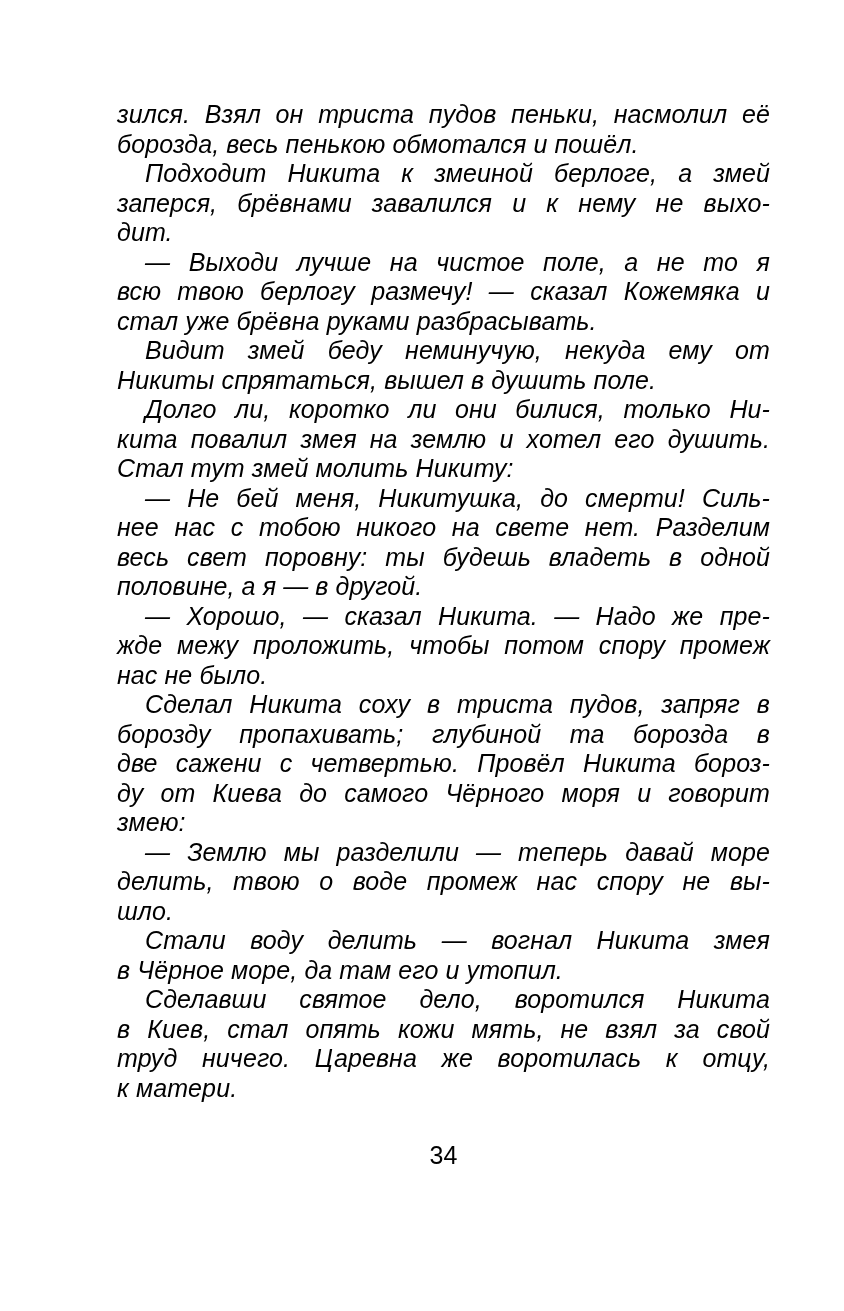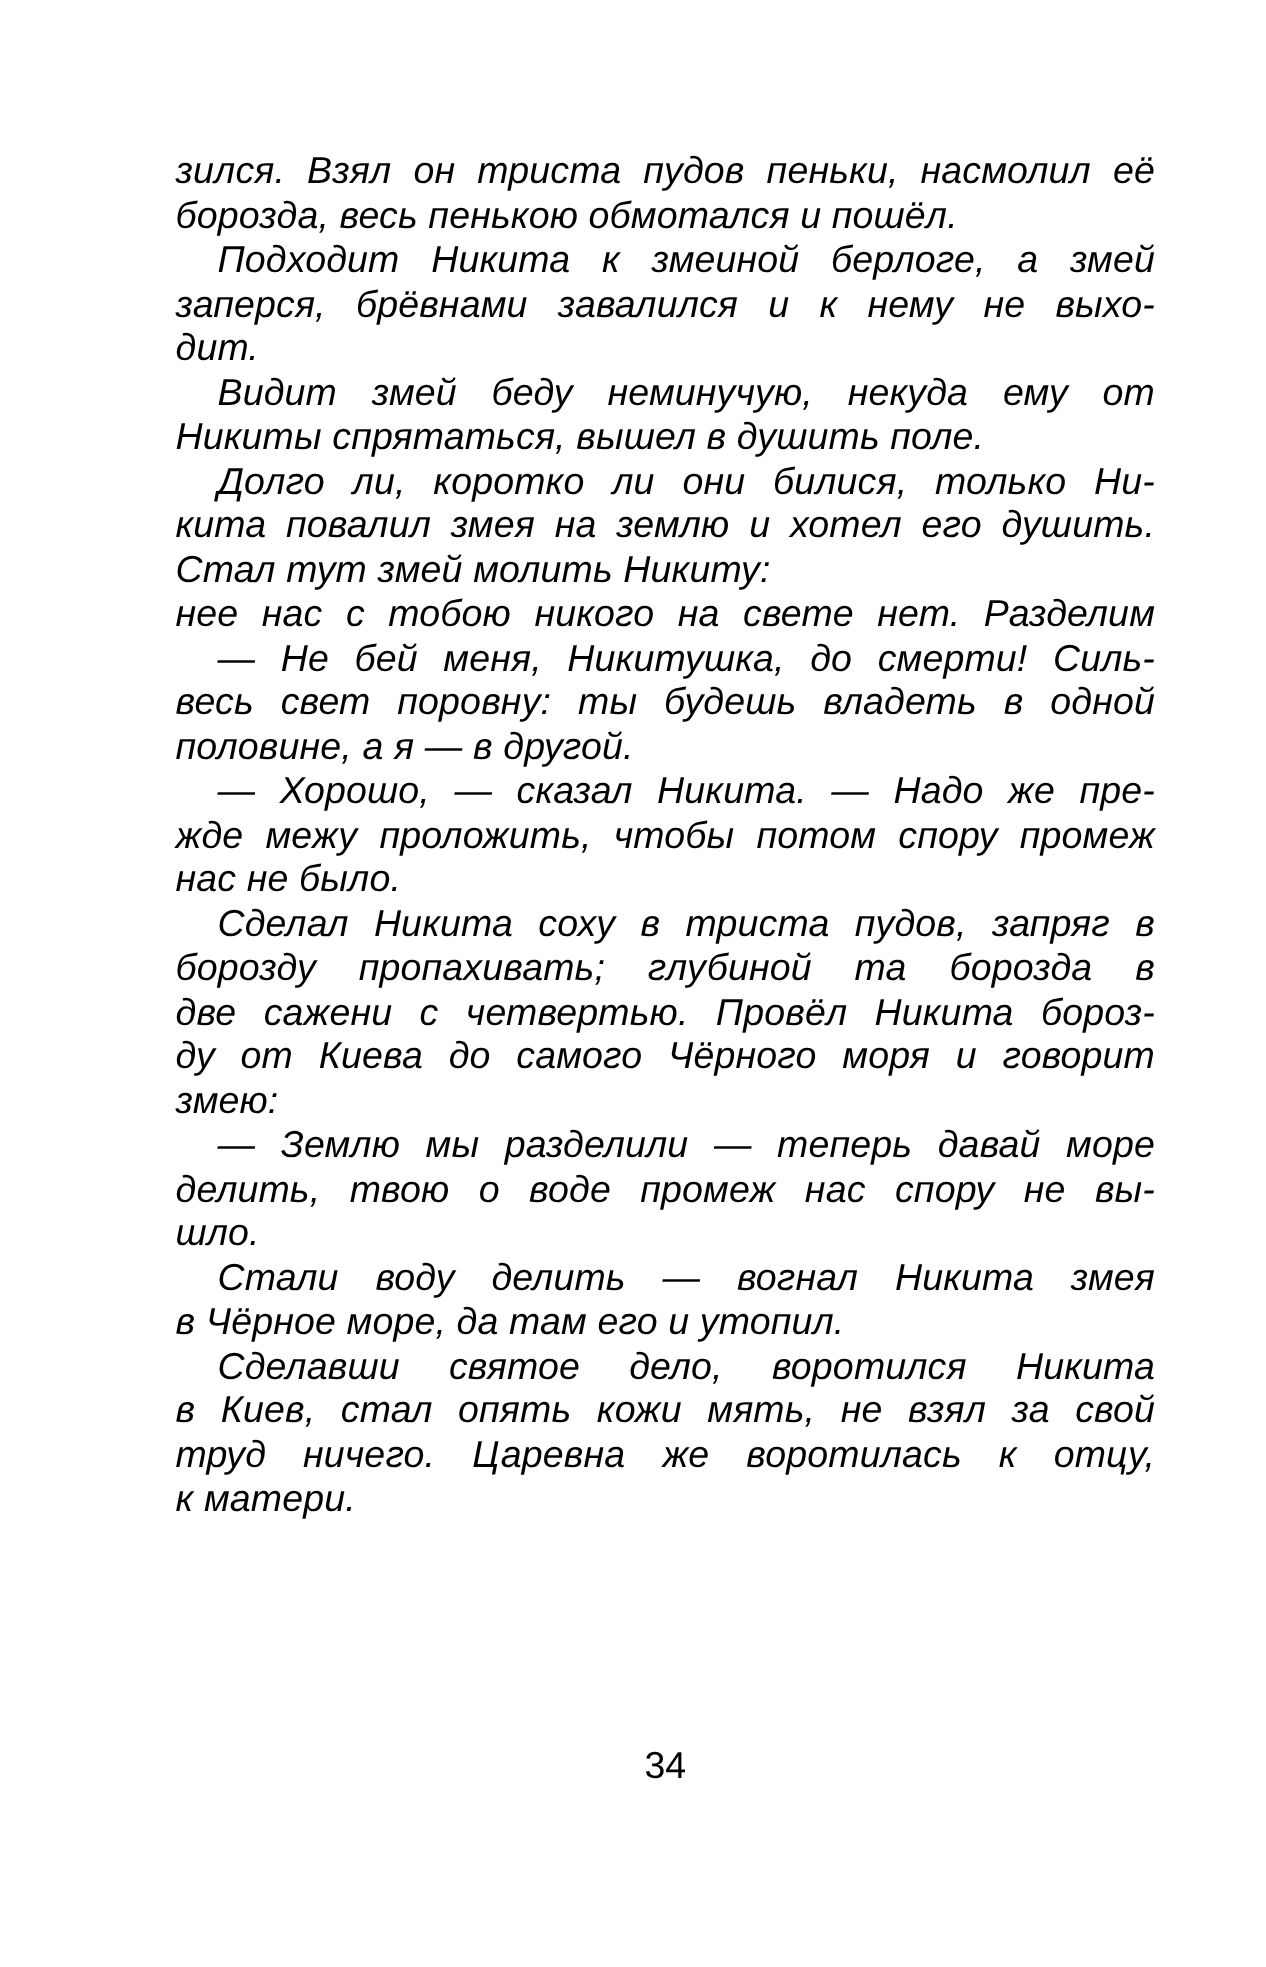--- a/index.html
+++ b/index.html
@@ -45,49 +45,53 @@
   }
   .page-number {
     position: absolute;
     left: 117px;
     top: 1140px;
     width: 653px;
     height: 30px;
     line-height: 30px;
     text-align: center;
     font-size: 25px;
-    margin-top: 22px;
   }
 </style>
 </head>
 <body>
 
 <div class="page">
   <div class="text-block" id="text-block">
       <div class="para">
         <div class="line first">зился. Взял он триста пудов пеньки, насмолил её</div>
         <div class="line last">борозда, весь пенькою обмотался и пошёл.</div>
       </div>
       <div class="para indent">
         <div class="line first">Подходит Никита к змеиной берлоге, а змей</div>
         <div class="line">заперся, брёвнами завалился и к нему не выхо-</div>
         <div class="line last">дит.</div>
       </div>
       <div class="para indent">
+        <div class="line first">— Выходи лучше на чистое поле, а не то я</div>
+        <div class="line">всю твою берлогу размечу! — сказал Кожемяка и</div>
+        <div class="line last">стал уже брёвна руками разбрасывать.</div>
+      </div>
+      <div class="para indent">
         <div class="line first">Видит змей беду неминучую, некуда ему от</div>
         <div class="line last">Никиты спрятаться, вышел в душить поле.</div>
       </div>
       <div class="para indent">
         <div class="line first">Долго ли, коротко ли они билися, только Ни-</div>
         <div class="line">кита повалил змея на землю и хотел его душить.</div>
         <div class="line last">Стал тут змей молить Никиту:</div>
       </div>
       <div class="para indent">
+        <div class="line first">— Не бей меня, Никитушка, до смерти! Силь-</div>
         <div class="line">нее нас с тобою никого на свете нет. Разделим</div>
-        <div class="line first">— Не бей меня, Никитушка, до смерти! Силь-</div>
         <div class="line">весь свет поровну: ты будешь владеть в одной</div>
         <div class="line last">половине, а я — в другой.</div>
       </div>
       <div class="para indent">
         <div class="line first">— Хорошо, — сказал Никита. — Надо же пре-</div>
         <div class="line">жде межу проложить, чтобы потом спору промеж</div>
         <div class="line last">нас не было.</div>
       </div>
       <div class="para indent">
         <div class="line first">Сделал Никита соху в триста пудов, запряг в</div>

